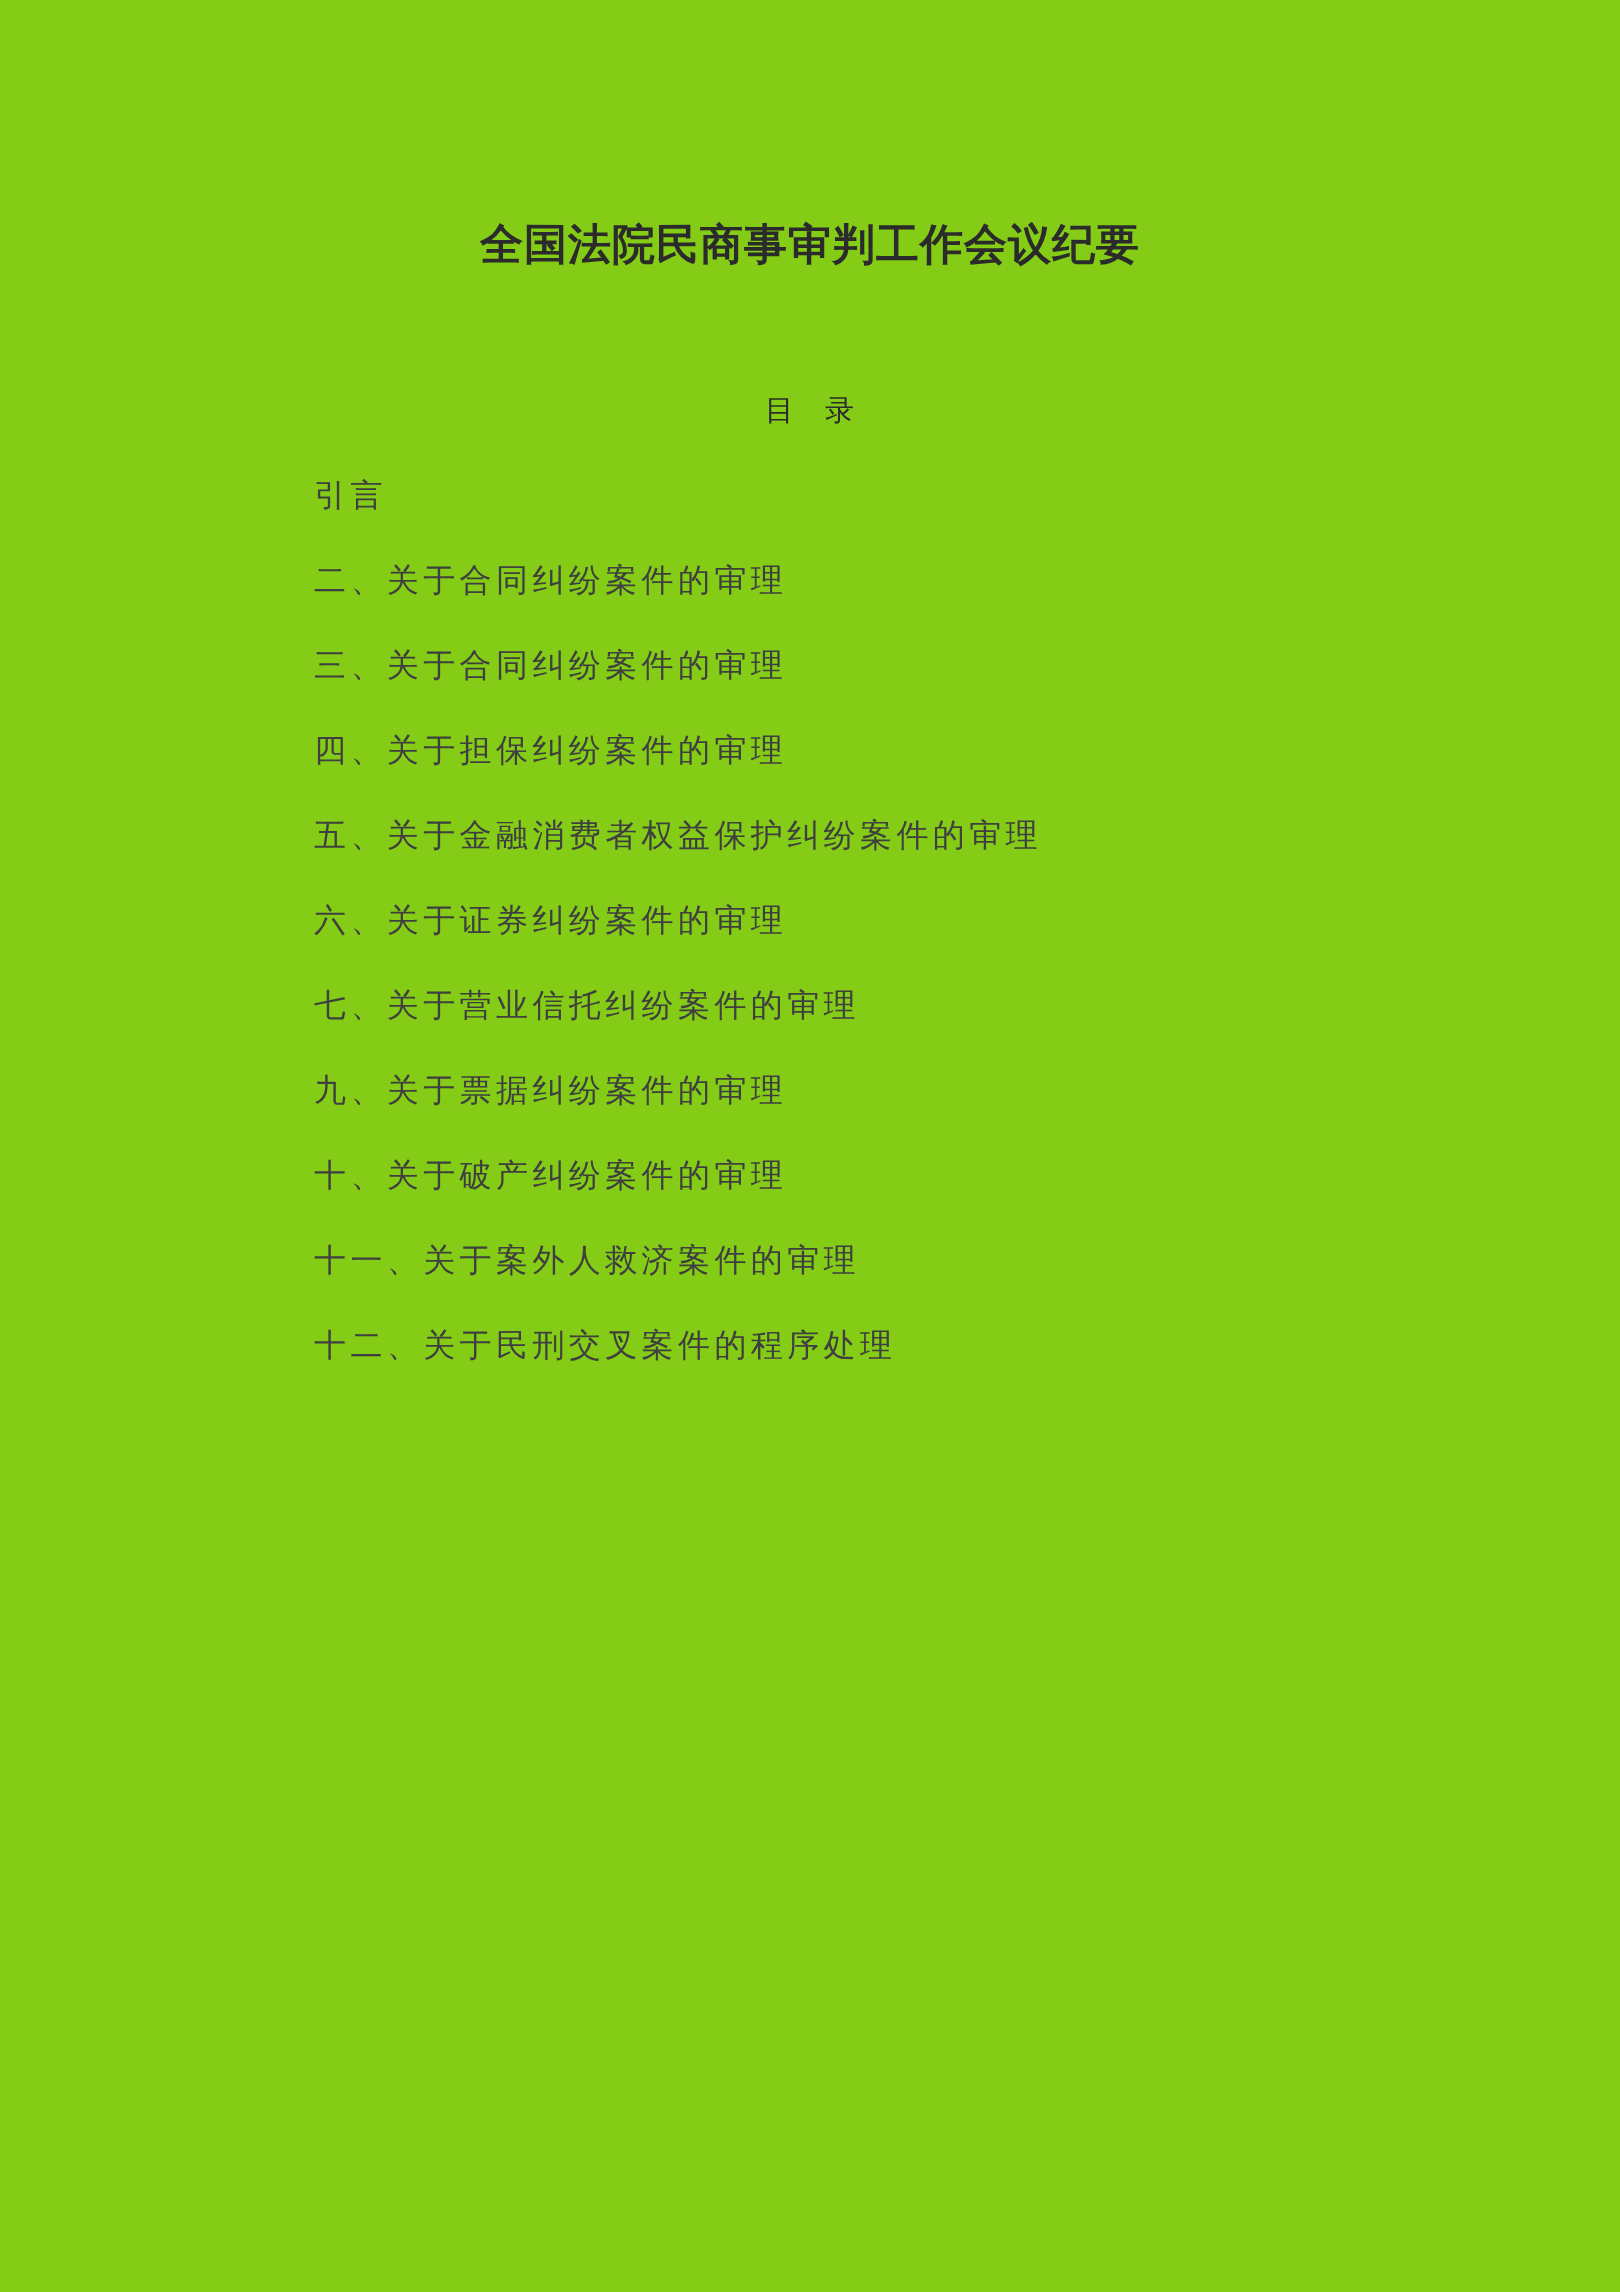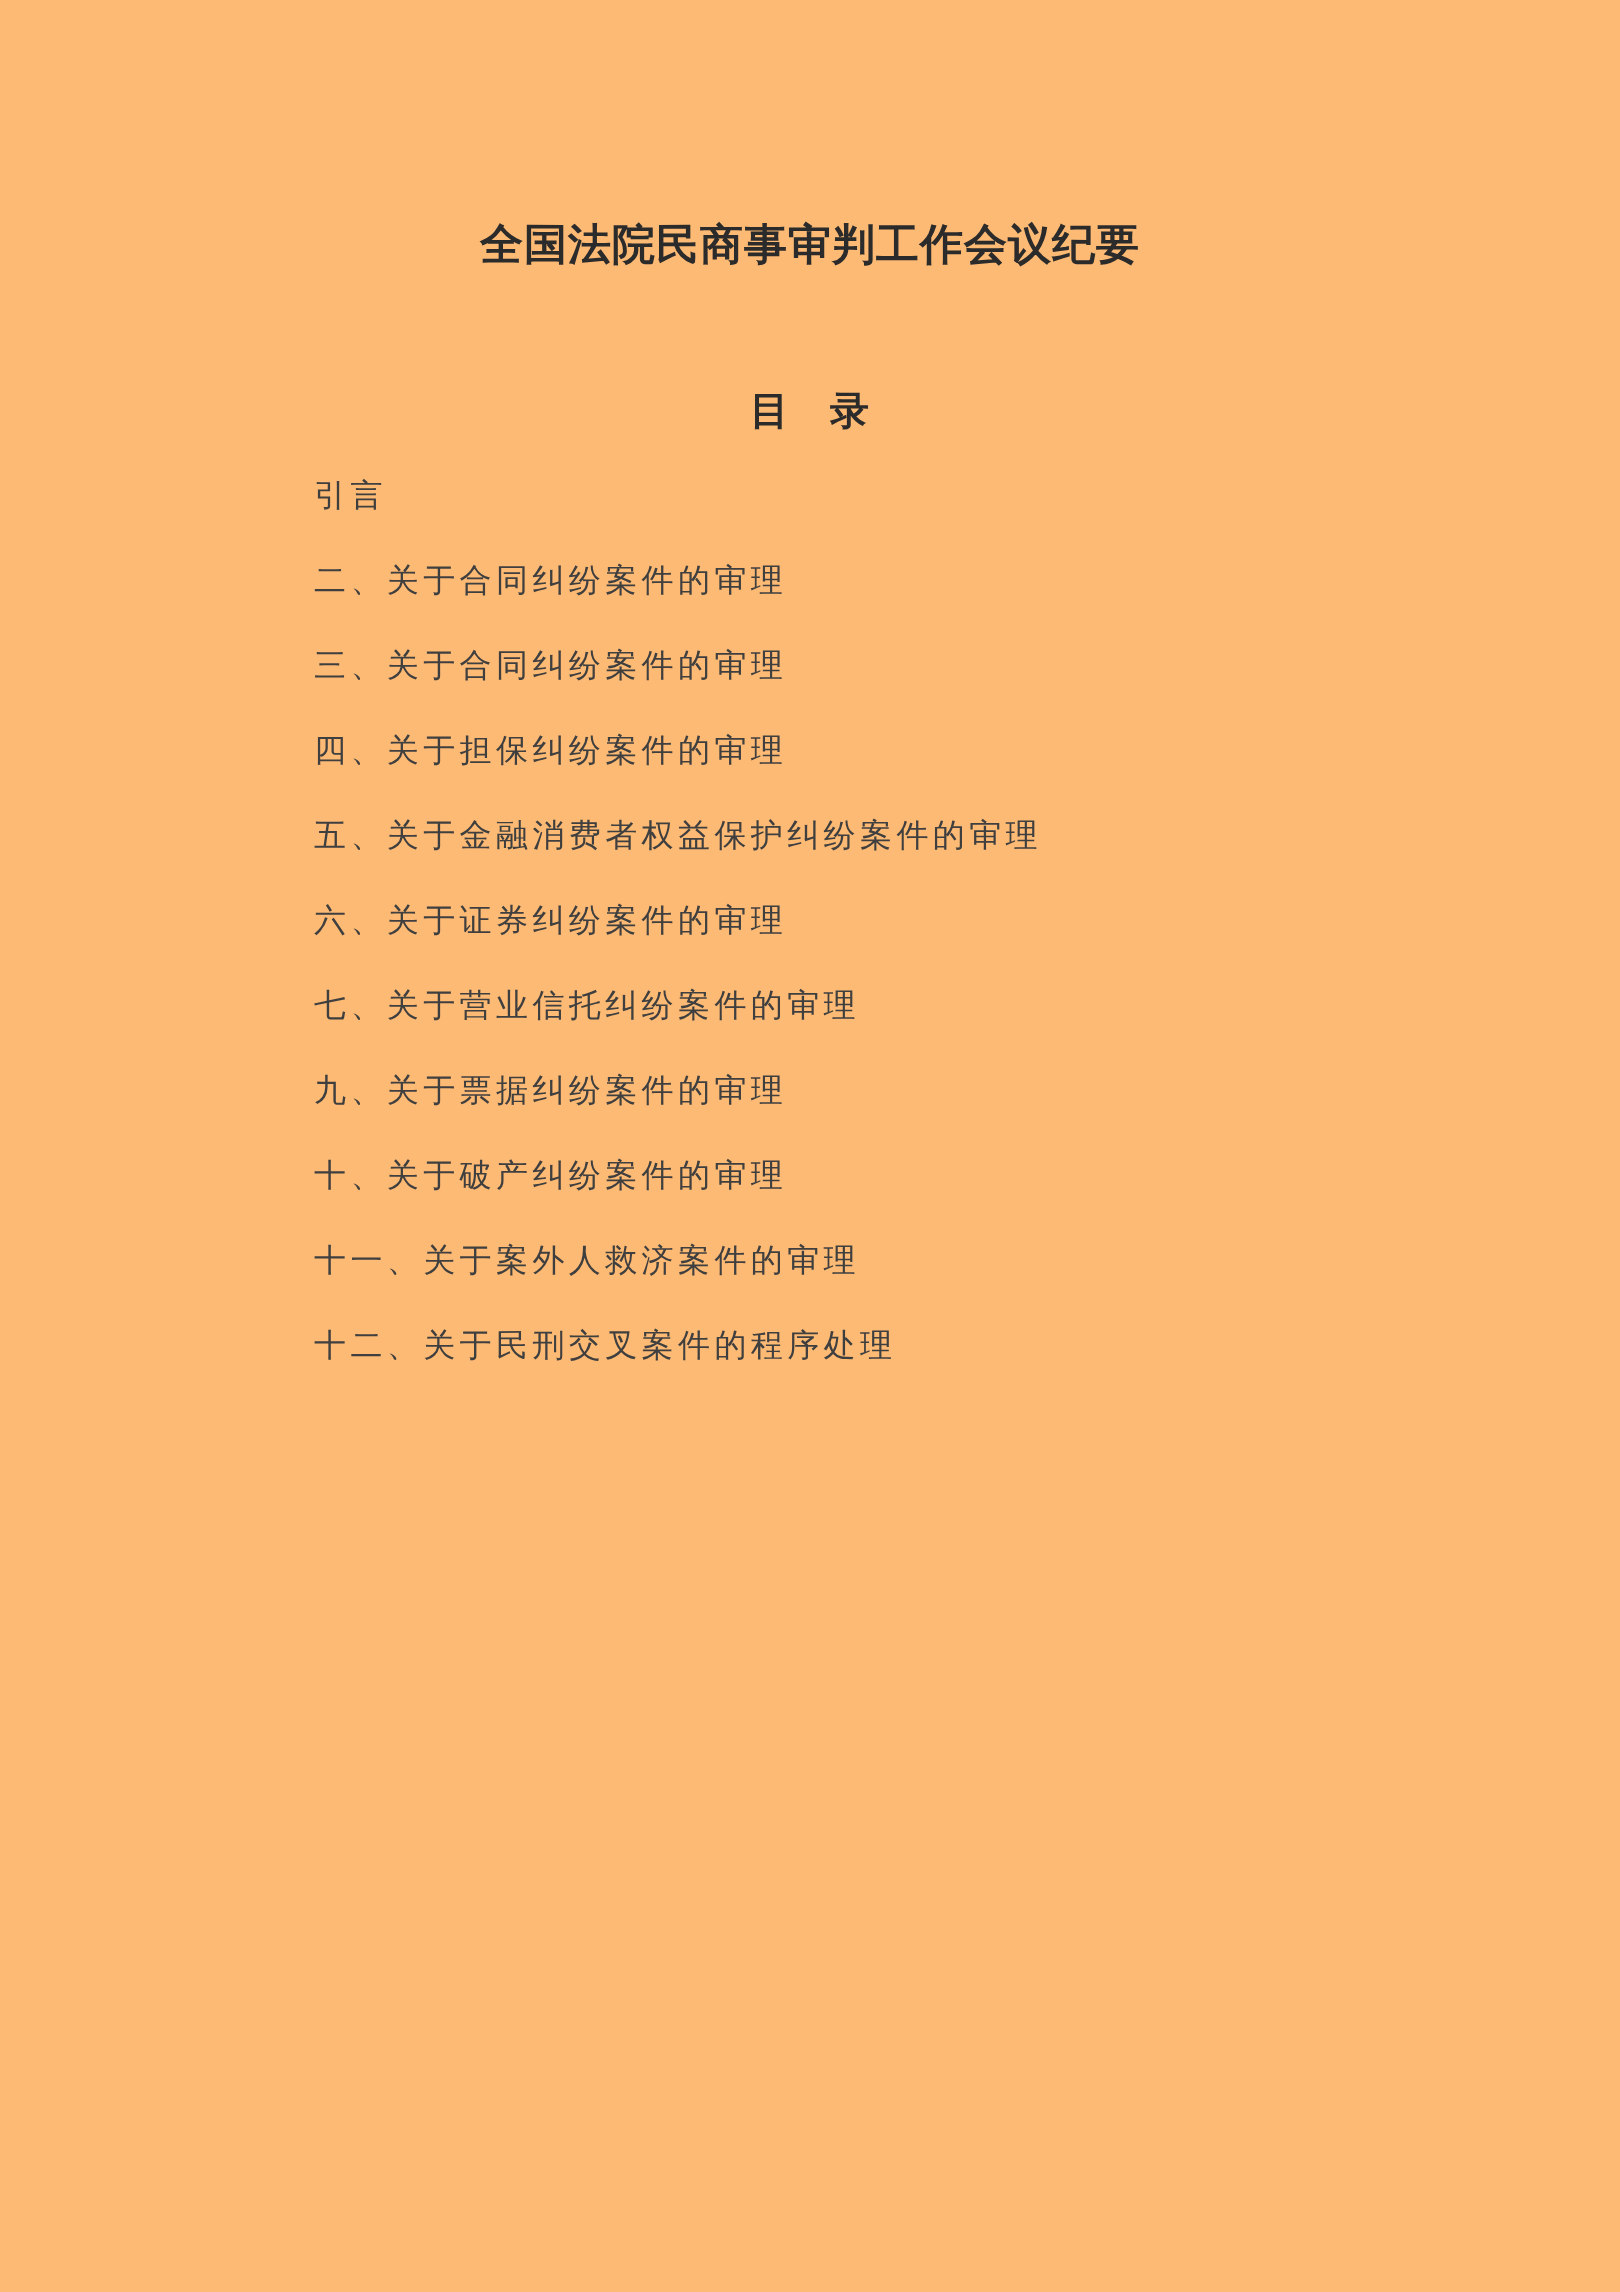--- a/index.html
+++ b/index.html
@@ -4,21 +4,21 @@
 <style>
   html, body {
     margin: 0;
     padding: 0;
     background: #ffffff;
   }
   .page {
     position: relative;
     width: 1620px;
     height: 2293px;
-    background: #fdba74;
+    background: #84cc16;
     overflow: hidden;
     font-family: "Liberation Serif", serif;
   }
   .doc-title {
     position: absolute;
     top: 216px;
     left: 0;
     width: 1620px;
     margin: 0;
     text-align: center;
@@ -30,22 +30,22 @@
     color: #2b2b2b;
   }
   .toc-heading {
     position: absolute;
     top: 385px;
     left: 0;
     width: 1620px;
     margin: 0;
     text-align: center;
     font-family: "Liberation Sans", sans-serif;
-    font-weight: bold;
-    font-size: 39px;
+    font-weight: normal;
+    font-size: 29px;
     line-height: 51px;
     letter-spacing: 1px;
     color: #2b2b2b;
   }
   .toc-list {
     position: absolute;
     top: 453px;
     left: 314px;
     width: 1078px;
   }

